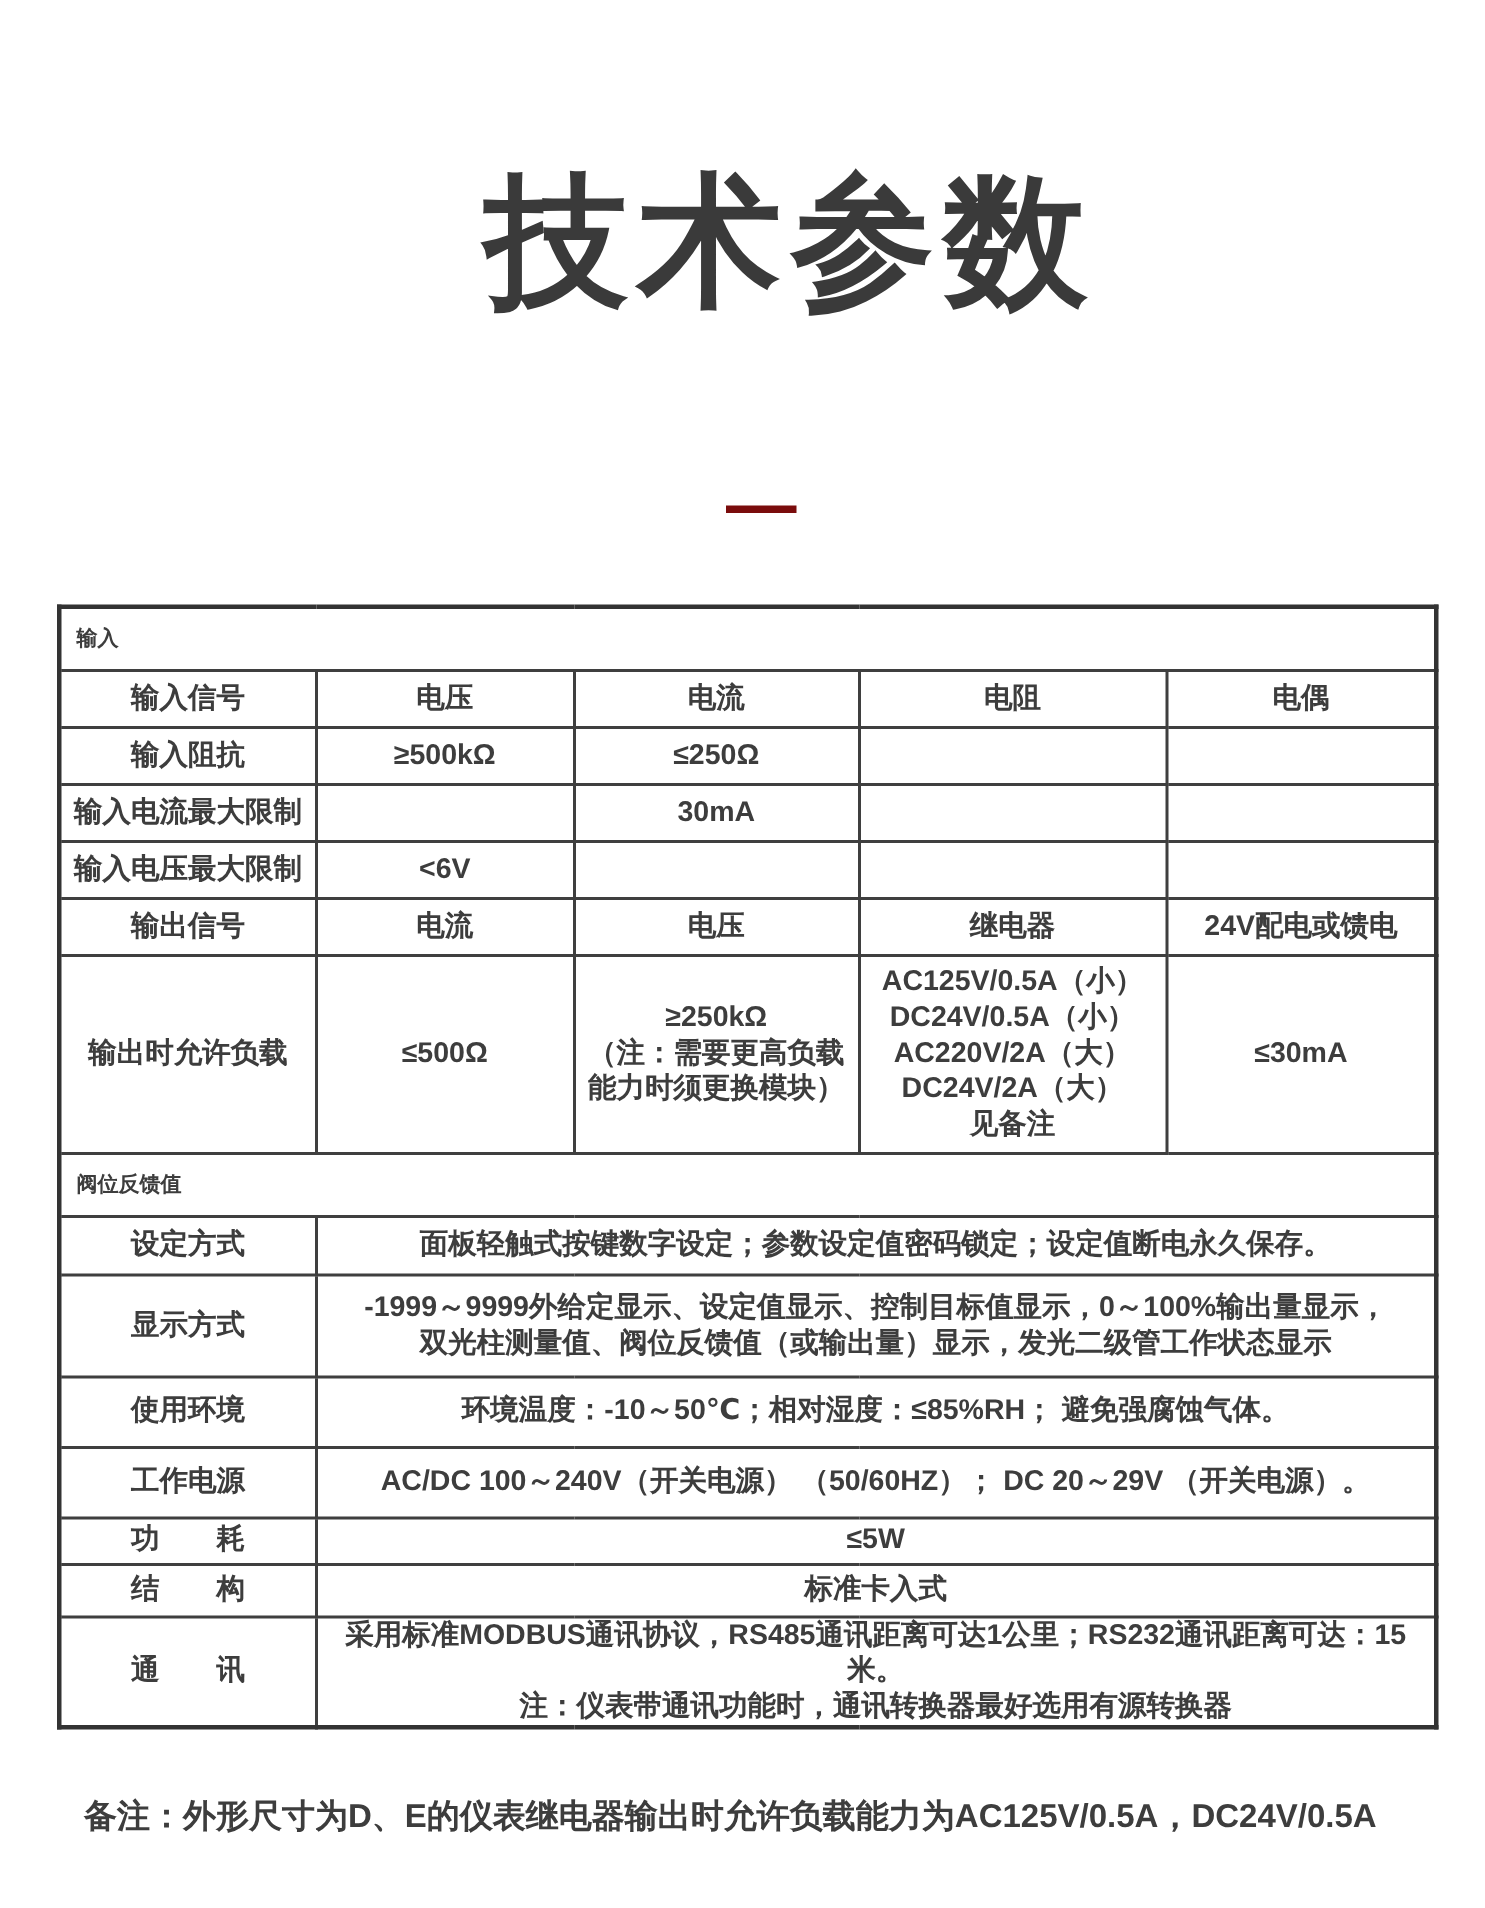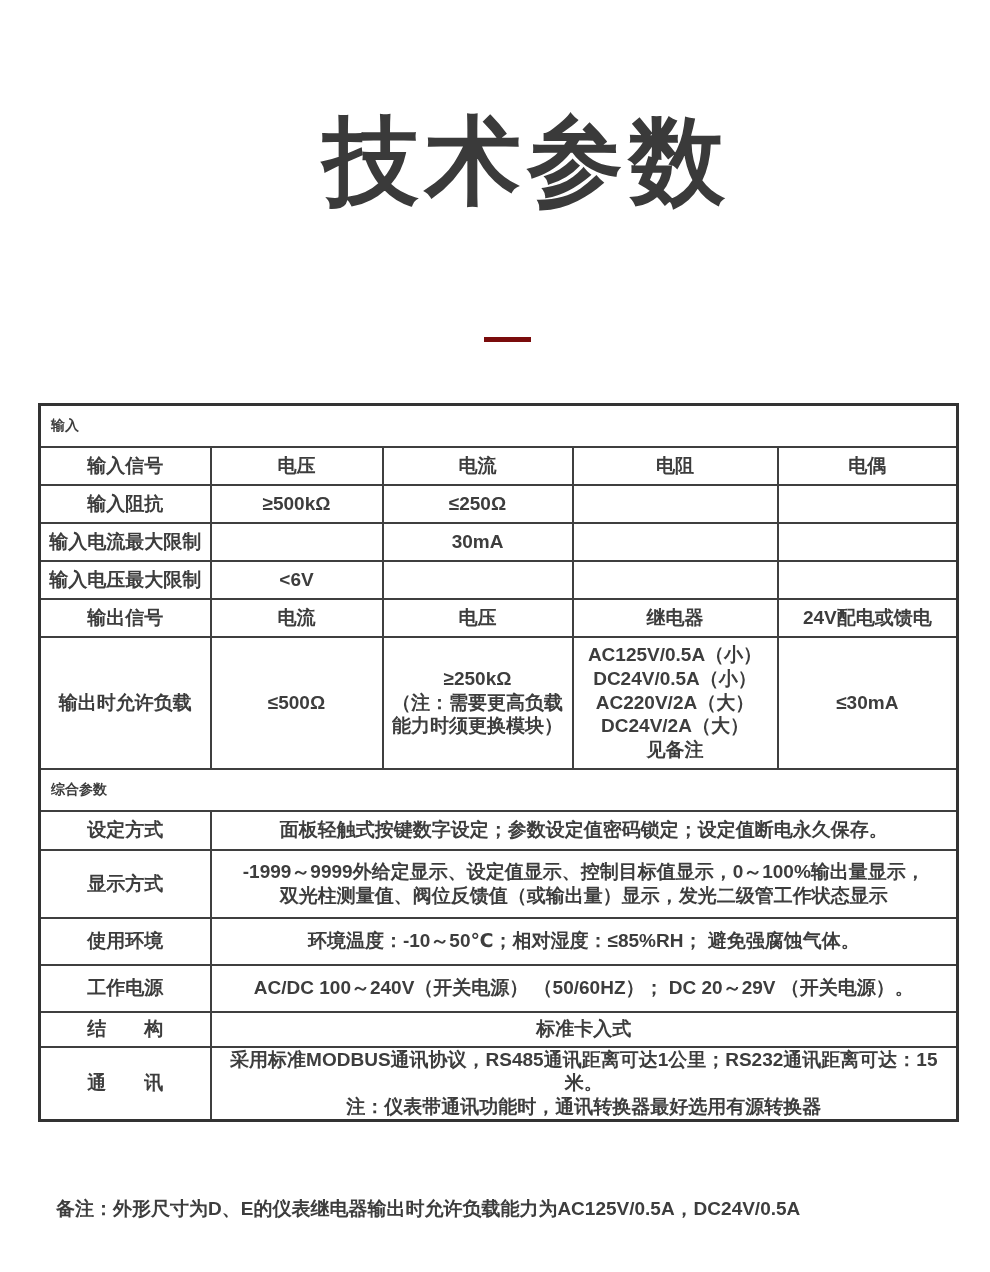--- a/index.html
+++ b/index.html
@@ -34,21 +34,21 @@
   .h42{height:42px}.h38{height:38px}.h132{height:132px}
   .h34{height:34px}.h33{height:39px}.h68{height:68px}.h32{height:47px}
   .h31{height:31px}.h35{height:35px}.h70{height:70px}
   td.lbl-left{text-align:left;padding-left:10px;font-family:Liberation Serif, serif;}
   td.val-left{text-align:left;padding-left:12px;}
   td.relay{text-align:left;padding-left:16px;line-height:25px;border-radius:15px;}
   td.vnote{line-height:24px;margin-left:36px;}
   td.two-line{line-height:34px;}
   .note{
     position:absolute;top:1196px;left:56px;margin:0;
-    font-size:19px;font-weight:600;color:#3d3d3d;
+    font-size:22px;font-weight:600;color:#3d3d3d;
   }
 </style>
 </head>
 <body>
 
 <div>
 
   <h1 class="title">技术参数</h1>
   <div class="accent"></div>
 
@@ -113,41 +113,45 @@
         <div>AC125V/0.5A（小）</div>
         <div>DC24V/0.5A（小）</div>
         <div>AC220V/2A（大）</div>
         <div>DC24V/2A（大）</div>
         <div>见备注</div>
       </td>
       <td>≤30mA</td>
     </tr>
 
     <tr class="sec-hd h42">
-      <td colspan="5">综合参数</td>
+      <td colspan="5">阀位反馈值</td>
     </tr>
     <tr class="h33">
       <td>设定方式</td>
       <td colspan="4" class="val-left">面板轻触式按键数字设定；参数设定值密码锁定；设定值断电永久保存。</td>
     </tr>
     <tr class="h68">
       <td>显示方式</td>
       <td colspan="4" class="val-left two-line">
         <div>-1999～9999外给定显示、设定值显示、控制目标值显示，0～100%输出量显示，</div>
         <div>双光柱测量值、阀位反馈值（或输出量）显示，发光二级管工作状态显示</div>
       </td>
     </tr>
     <tr class="h32">
       <td>使用环境</td>
       <td colspan="4" class="val-left">环境温度：-10～50℃；相对湿度：≤85%RH； 避免强腐蚀气体。</td>
     </tr>
     <tr class="h32">
       <td>工作电源</td>
       <td colspan="4" class="val-left">AC/DC 100～240V（开关电源） （50/60HZ）； DC 20～29V （开关电源）。</td>
     </tr>
+    <tr class="h31">
+      <td>功　　耗</td>
+      <td colspan="4" class="val-left">≤5W</td>
+    </tr>
     <tr class="h35">
       <td>结　　构</td>
       <td colspan="4" class="val-left">标准卡入式</td>
     </tr>
     <tr class="h70">
       <td>通　　讯</td>
       <td colspan="4" class="val-left two-line">
         <div>采用标准MODBUS通讯协议，RS485通讯距离可达1公里；RS232通讯距离可达：15米。</div>
         <div>注：仪表带通讯功能时，通讯转换器最好选用有源转换器</div>
       </td>

